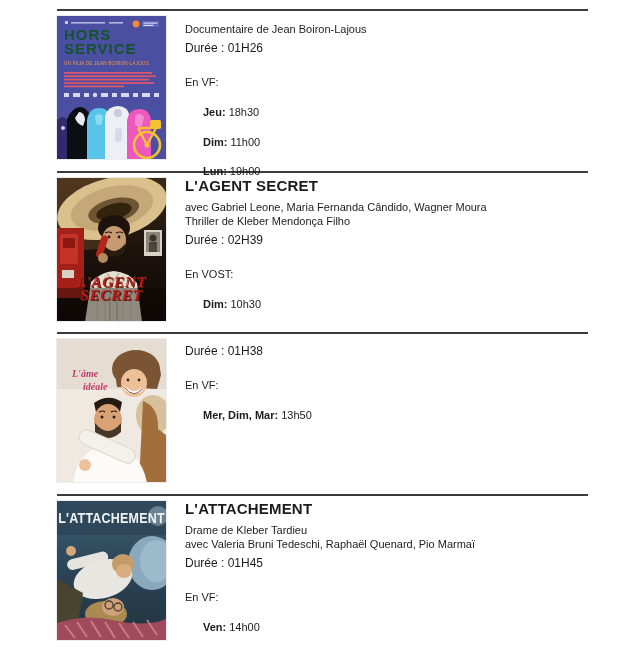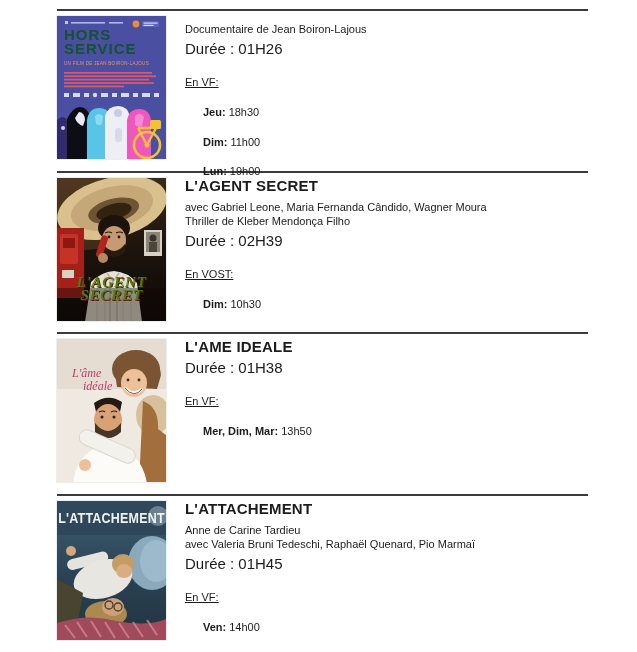--- a/index.html
+++ b/index.html
@@ -27,38 +27,38 @@
     position: relative; flex: none;
     overflow: hidden;
     outline: 1px solid rgba(0,0,0,.07);
   }
   .poster.short { height: 139px; }
   .poster svg { position: absolute; inset: 0; display: block; }
 
   .info { flex: 1; min-width: 0; }
   .title { font-size: 15px; line-height: 16px; font-weight: bold; margin: 0; letter-spacing: .2px; }
   .desc  { margin-top: 6px; font-size: 11px; line-height: 14px; }
-  .dur   { margin-top: 6px; font-size: 15px; line-height: 13px; }
-  .ver   { margin-top: 21px; font-size: 11px; line-height: 13px; text-decoration: underline; }
+  .dur   { margin-top: 6px; font-size: 12px; line-height: 13px; }
+  .ver   { margin-top: 21px; font-size: 11px; line-height: 13px; }
   .st    { margin: 18px; font-size: 11px; line-height: 11.5px; }
   .st strong { font-weight: bold; }
   .st span { margin-left: 3px; }
 
   
   .p1-title { position: absolute; left: 7px; top: 12px; color: #14532d;
     font-weight: 900; font-size: 15px; line-height: 14px; letter-spacing: 1px; }
   .p1-credit { position: absolute; left: 7px; top: 45px; color: #f0954d;
     font-size: 4.5px; letter-spacing: .3px; white-space: nowrap; }
   .p2-title { position: absolute; left: 0; right: 0; top: 97px; text-align: center;
     font-family: "Liberation Serif", serif; font-style: italic; font-weight: bold;
-    font-size: 15.5px; line-height: 13.5px; color: #4d7c0f; letter-spacing: .5px;
+    font-size: 15.5px; line-height: 13.5px; color: #b91c1c; letter-spacing: .5px;
     text-shadow: 1px 1px 0 #5a1808; }
   .p3-title { position: absolute; left: 15px; top: 28px; color: #c23a6b;
-    font-family: "Liberation Serif", serif; font-style: italic; font-weight: normal;
-    font-size: 12px; line-height: 13px; }
+    font-family: "Liberation Serif", serif; font-style: italic; font-weight: bold;
+    font-size: 10px; line-height: 13px; }
   .p3-title .l2 { margin-left: 11px; }
   .p4-title { position: absolute; left: 0; right: 0; top: 11px; text-align: center;
     color: #f0f3f3; font-weight: bold; font-size: 12.5px; letter-spacing: .2px;
     transform: scaleY(1.12); }
 </style>
 </head>
 <body>
 
 <div class="wrap">
 
@@ -210,21 +210,20 @@
           <rect x="20" y="100" width="60" height="15" rx="7.5" fill="#f3f1ec" stroke="#dcd6cc" stroke-width="1"></rect>
         </g>
         <circle cx="28" cy="126" r="6" fill="#edc09a"></circle>
       </svg>
       <div class="p3-title">
         <div>L'âme</div>
         <div class="l2">idéale</div>
       </div>
     </div>
     <div class="info">
-      <h2 class="title">L'AME IDEALE</h2>
       <p class="dur">Durée : 01H38</p>
       <div class="ver">En VF:</div>
       <p class="st"><strong>Mer, Dim, Mar:</strong><span>13h50</span></p>
     </div>
   </section>
 
   <section class="movie-row">
     <div class="poster short">
       <svg viewBox="0 0 109 139">
         <defs>
@@ -254,21 +253,21 @@
         <circle cx="52" cy="104" r="4" fill="none" stroke="#4a3c2c" stroke-width="1.3"></circle>
         <circle cx="61" cy="106" r="4" fill="none" stroke="#4a3c2c" stroke-width="1.3"></circle>
         <path d="M0,139 V122 Q30,112 60,120 Q90,126 109,118 V139 Z" fill="#a04a5c"></path>
         <path d="M8,124 l10,13 M20,121 l10,15 M34,120 l10,16 M48,121 l10,16 M62,122 l10,15 M76,121 l10,15 M90,119 l10,15" stroke="#d28795" stroke-width="2" opacity=".8"></path>
       </svg>
       <div class="p4-title">L'ATTACHEMENT</div>
     </div>
     <div class="info">
       <h2 class="title">L'ATTACHEMENT</h2>
       <div class="desc">
-        <div>Anne de Carine Tardieu</div>
+        <div>Drame de Kleber Tardieu</div>
         <div>avec Valeria Bruni Tedeschi, Raphaël Quenard, Pio Marmaï</div>
       </div>
       <p class="dur">Durée : 01H45</p>
       <div class="ver">En VF:</div>
       <p class="st"><strong>Ven:</strong><span>14h00</span></p>
       <p class="st"><strong>Mar:</strong><span>19h45</span></p>
     </div>
   </section>
 
 </div>

